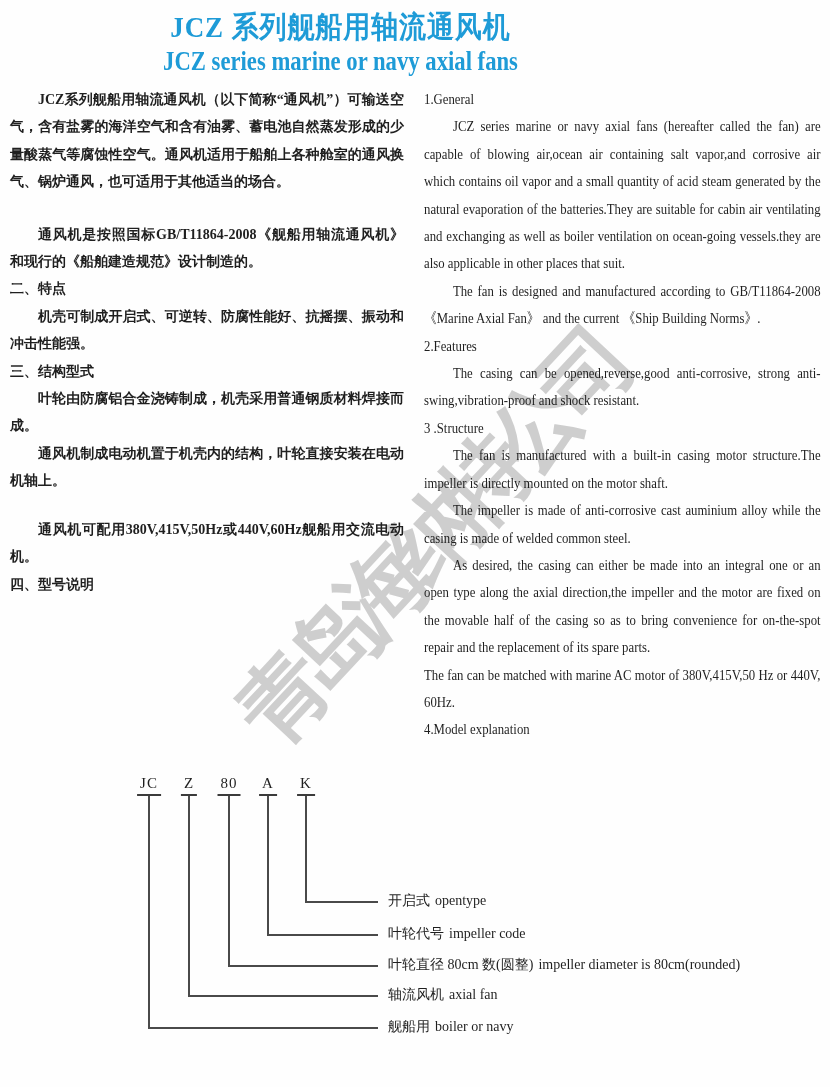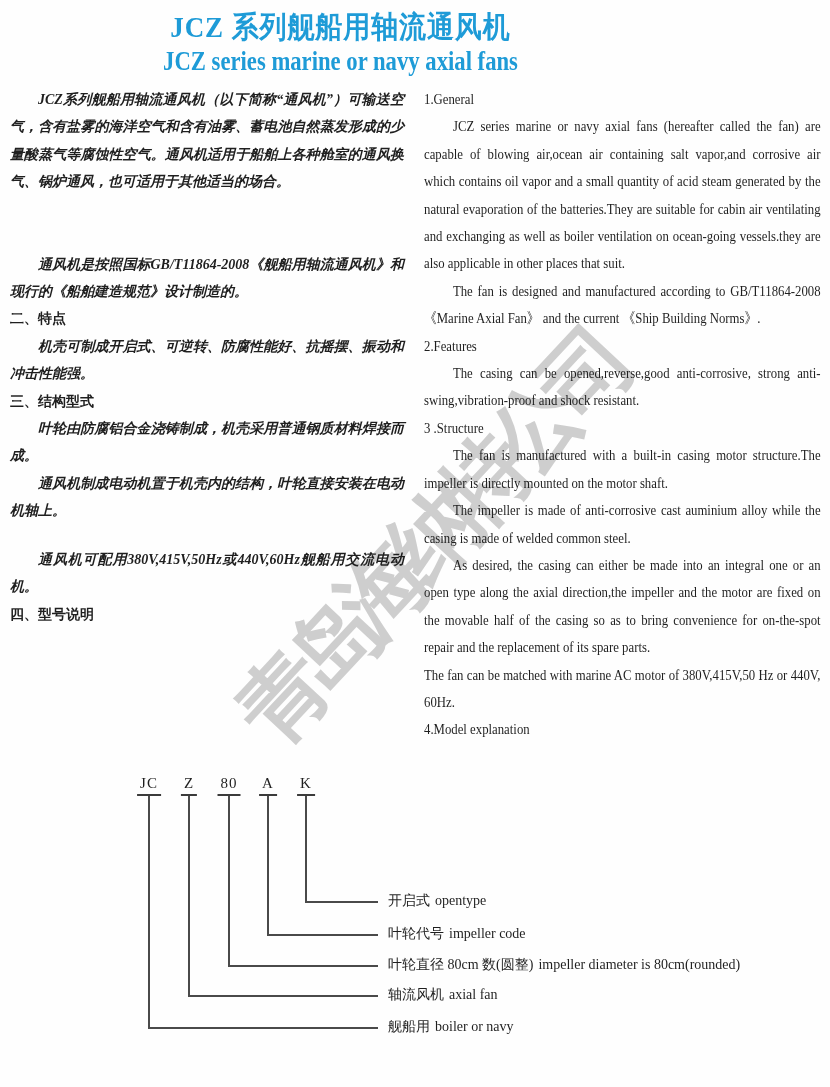--- a/index.html
+++ b/index.html
@@ -18,22 +18,22 @@
   
   .titles{position:absolute;top:8px;left:0;width:681px;text-align:center;}
   .title-zh{font-size:30px;font-weight:bold;letter-spacing:1px;line-height:38px;
             transform:scaleX(.90);transform-origin:50% 0;}
   .title-en{font-size:27px;font-weight:600;line-height:31px;
             transform:scaleX(.84);transform-origin:50% 0;}
 
   
   .col-left{position:absolute;left:10px;top:86px;width:394px;text-align:justify;}
   .zh-h,.zh-p{margin:0;font-size:14px;font-weight:600;line-height:27.4px;}
-  .zh-p{text-indent:2em;font-style:italic;}
-  .gap2{margin-top:55px;}
+  .zh-p{text-indent:2em;}
+  .gap2{margin-top:25px;}
   .gap1{margin-top:21px;}
 
   .col-right{position:absolute;left:424px;top:86px;width:466px;text-align:justify;
              transform:scaleX(.851);transform-origin:0 0;}
   .en-h,.en-p{margin:0;font-size:15px;line-height:27.4px;}
   .en-p{text-indent:34px;}
   .no-indent{text-indent:0;}
 
   
   .diagram{position:absolute;left:0;top:772px;width:830px;height:292px;}

